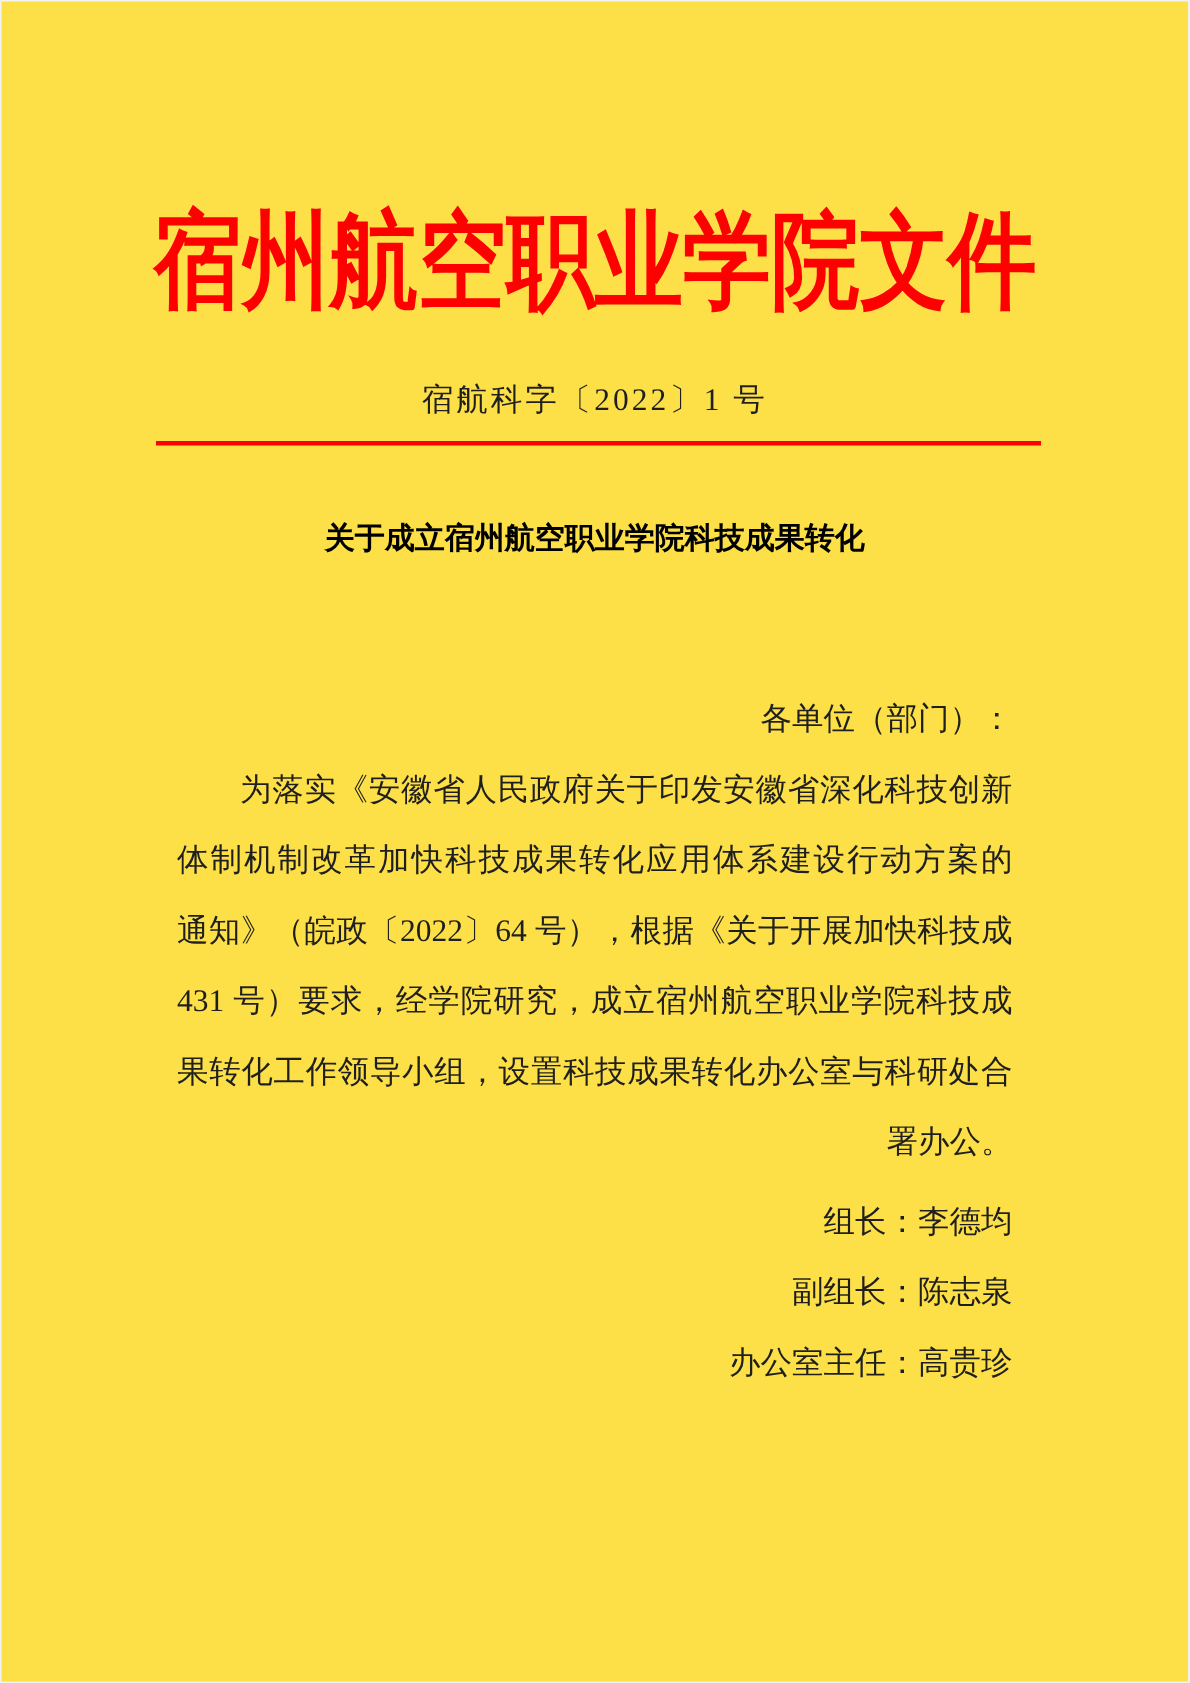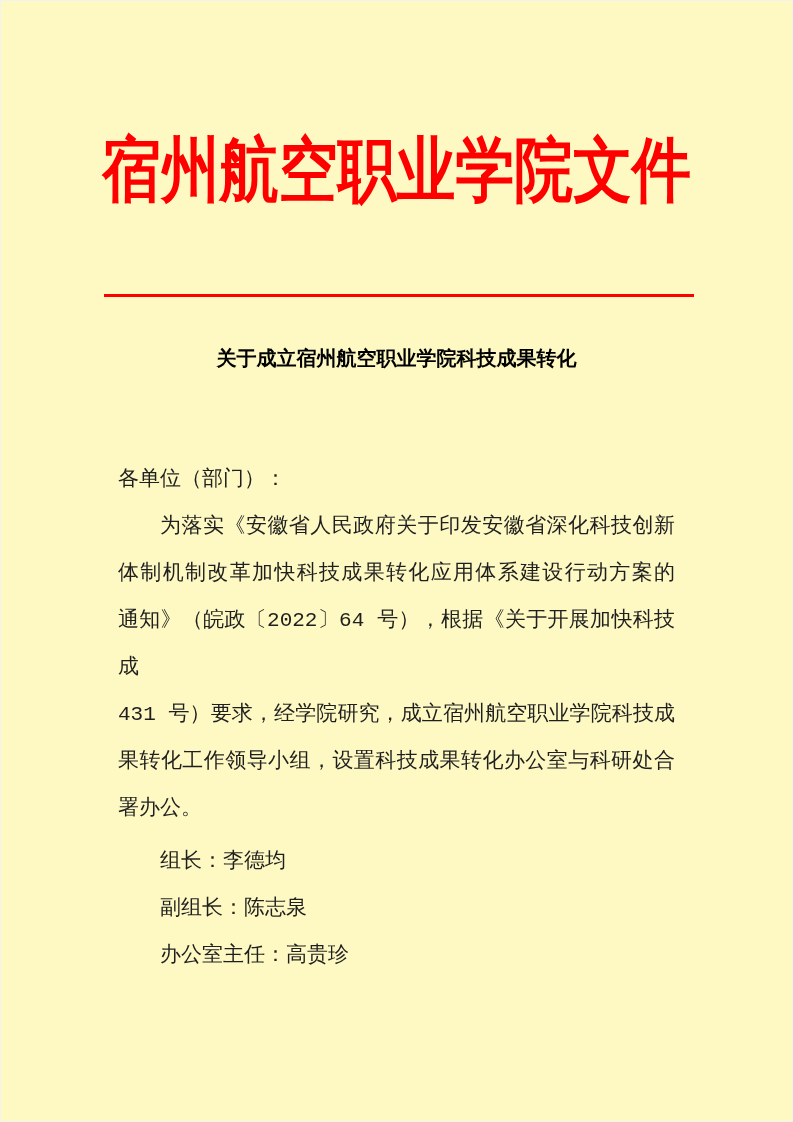--- a/index.html
+++ b/index.html
@@ -5,24 +5,24 @@
 <style>
   html, body {
     margin: 0;
     padding: 0;
     background: #ffffff;
   }
   .page {
     position: relative;
     width: 793px;
     height: 1122px;
-    background: #fef9c3;
+    background: #fde047;
     overflow: hidden;
     box-shadow: inset 0 0 0 1px #f2f2f2;
-    font-family: Liberation Mono, monospace;
+    font-family: Liberation Serif, serif;
     color: #1f1f1f;
   }
   
   .org-header {
     position: absolute;
     top: 140px;
     left: 0;
     width: 100%;
     text-align: center;
     font-size: 64px;
@@ -73,20 +73,21 @@
     top: 456px;
     left: 118px;
     width: 557px;
     font-size: 21px;
     line-height: 47px;
     color: #1f1f1f;
   }
   .doc-body p {
     margin: 0;
     padding: 0;
+    text-align: right;
   }
   .indent {
     text-indent: 2em;
   }
   .justify {
     text-align: justify;
     text-align-last: justify;
   }
   .roster {
     margin-top: 6px;
@@ -95,20 +96,21 @@
     text-indent: 2em;
   }
 </style>
 </head>
 <body>
 
 <div class="page">
 
   <div class="org-header">宿州航空职业学院文件</div>
 
+  <div class="doc-number">宿航科字〔2022〕1 号</div>
 
   <div class="red-rule"></div>
 
   <div class="doc-title">
     <div>关于成立宿州航空职业学院科技成果转化</div>
   </div>
 
   <div class="doc-body">
 
     <p>各单位（部门）：</p>

